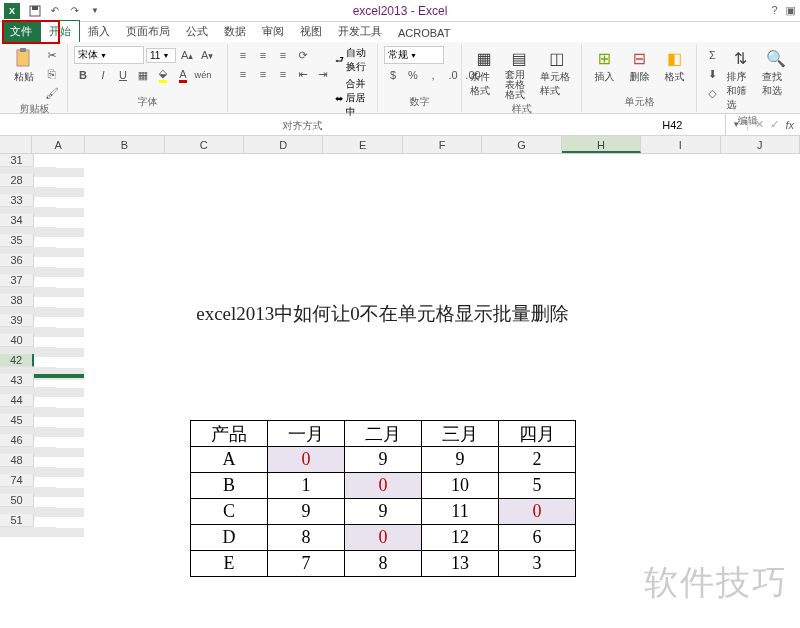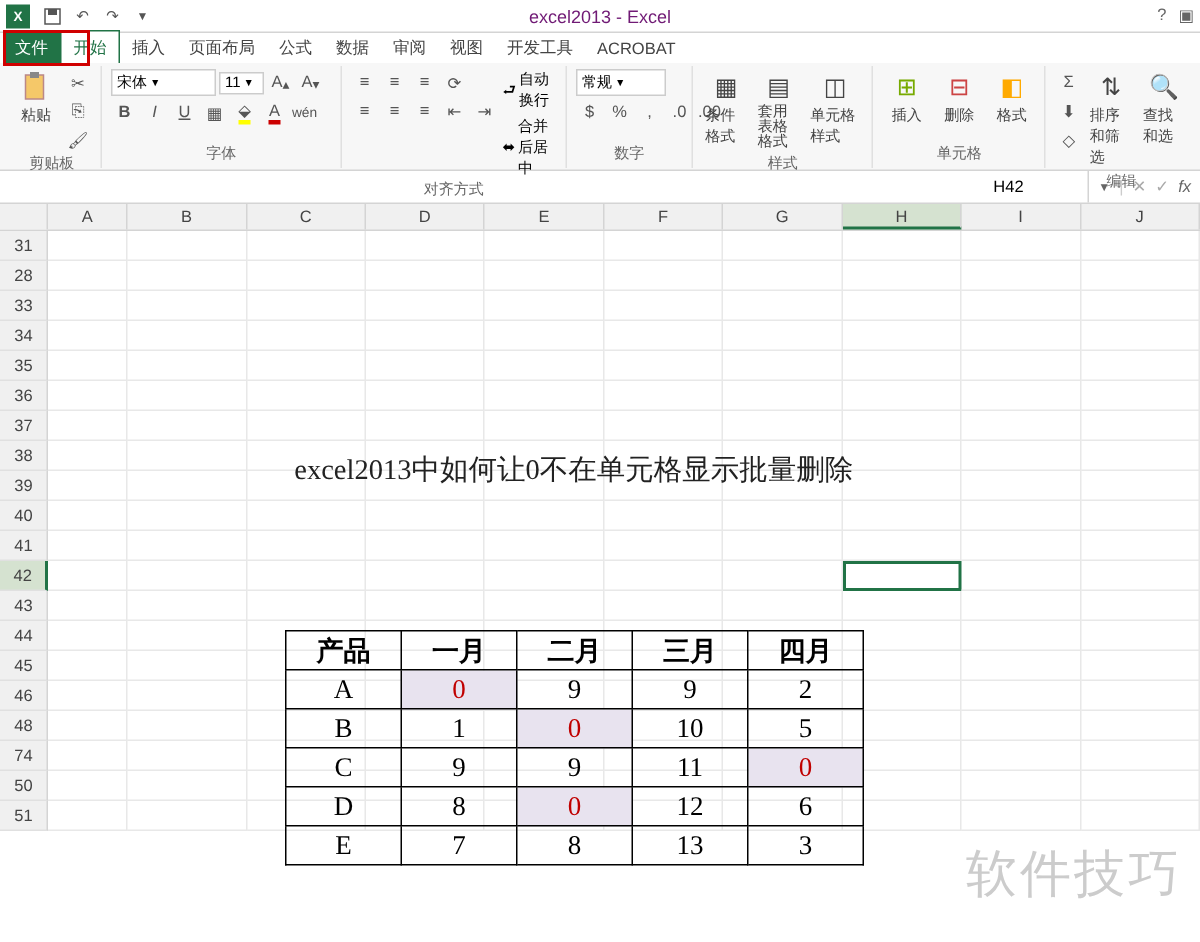--- a/index.html
+++ b/index.html
@@ -34,29 +34,29 @@
 .fx-area { display: flex; align-items: center; gap: 6px; padding: 0 6px; font-size: 11px; color: #666; }
 
 .grid-area { position: relative; overflow: hidden; height: 490px; background: #fff; }
 .col-headers { display: flex; height: 18px; background: #f0f0f0; border-bottom: 1px solid #d4d4d4; }
 .corner { width: 34px; border-right: 1px solid #d4d4d4; background: #f0f0f0; }
 .col-h { border-right: 1px solid #d4d4d4; text-align: center; font-size: 11px; color: #444; line-height: 18px; }
 .col-h.sel { background: #d5e2d0; border-bottom: 2px solid #217346; }
 .row-h { width: 34px; border-right: 1px solid #d4d4d4; border-bottom: 1px solid #e0e0e0; background: #f0f0f0; text-align: center; font-size: 11px; color: #444; display: flex; align-items: center; justify-content: center; }
 .row-h.sel { background: #d5e2d0; border-right: 2px solid #217346; }
 .rows { position: relative; }
-.row { display: flex; height: 20px; }
+.row { display: flex; height: 20px; flex-direction: column; }
 .cell { border-right: 1px solid #e8e8e8; border-bottom: 1px solid #e8e8e8; display: flex; align-items: center; justify-content: center; font-size: 11px; }
 .cell.active { border: 2px solid #217346; }
 
 .content-title { position: absolute; left: 190px; top: 162px; width: 385px; text-align: center; font-family: "SimSun", serif; font-size: 19px; color: #222; line-height: 1.7; pointer-events: none; }
 
 .data-table { position: absolute; left: 190px; top: 284px; border-collapse: collapse; font-family: "SimSun", serif; font-size: 18px; }
 .data-table td, .data-table th { border: 1.5px solid #000; text-align: center; padding: 0; height: 26px; }
-.data-table th { font-weight: bold; width: 77px; }
+.data-table th { font-weight: normal; width: 77px; }
 .data-table td { width: 77px; }
 .zero { color: #c00000; background: #e8e3ef; }
 
 .watermark { position: absolute; right: 12px; bottom: 20px; font-size: 34px; color: #ccc; font-family: "Microsoft YaHei"; pointer-events: none; letter-spacing: 2px; }
 
 svg { display: block; }
 </style>
 </head>
 <body>
 
@@ -389,33 +389,20 @@
         <div class="cell" style="width: 84px;"></div>
         <div class="cell" style="width: 84px;"></div>
         <div class="cell" style="width: 84px;"></div>
         <div class="cell" style="width: 84px;"></div>
         <div class="cell" style="width: 84px;"></div>
         <div class="cell" style="width: 84px;"></div>
         <div class="cell" style="width: 84px;"></div>
       </div>
       <div class="row">
         <div class="row-h">40</div>
-        <div class="cell" style="width: 56px;"></div>
-        <div class="cell" style="width: 84px;"></div>
-        <div class="cell" style="width: 84px;"></div>
-        <div class="cell" style="width: 84px;"></div>
-        <div class="cell" style="width: 84px;"></div>
-        <div class="cell" style="width: 84px;"></div>
-        <div class="cell" style="width: 84px;"></div>
-        <div class="cell" style="width: 84px;"></div>
-        <div class="cell" style="width: 84px;"></div>
-        <div class="cell" style="width: 84px;"></div>
-      </div>
-      <div class="row">
-        <div class="row-h">41</div>
         <div class="cell" style="width: 56px;"></div>
         <div class="cell" style="width: 84px;"></div>
         <div class="cell" style="width: 84px;"></div>
         <div class="cell" style="width: 84px;"></div>
         <div class="cell" style="width: 84px;"></div>
         <div class="cell" style="width: 84px;"></div>
         <div class="cell" style="width: 84px;"></div>
         <div class="cell" style="width: 84px;"></div>
         <div class="cell" style="width: 84px;"></div>
         <div class="cell" style="width: 84px;"></div>

